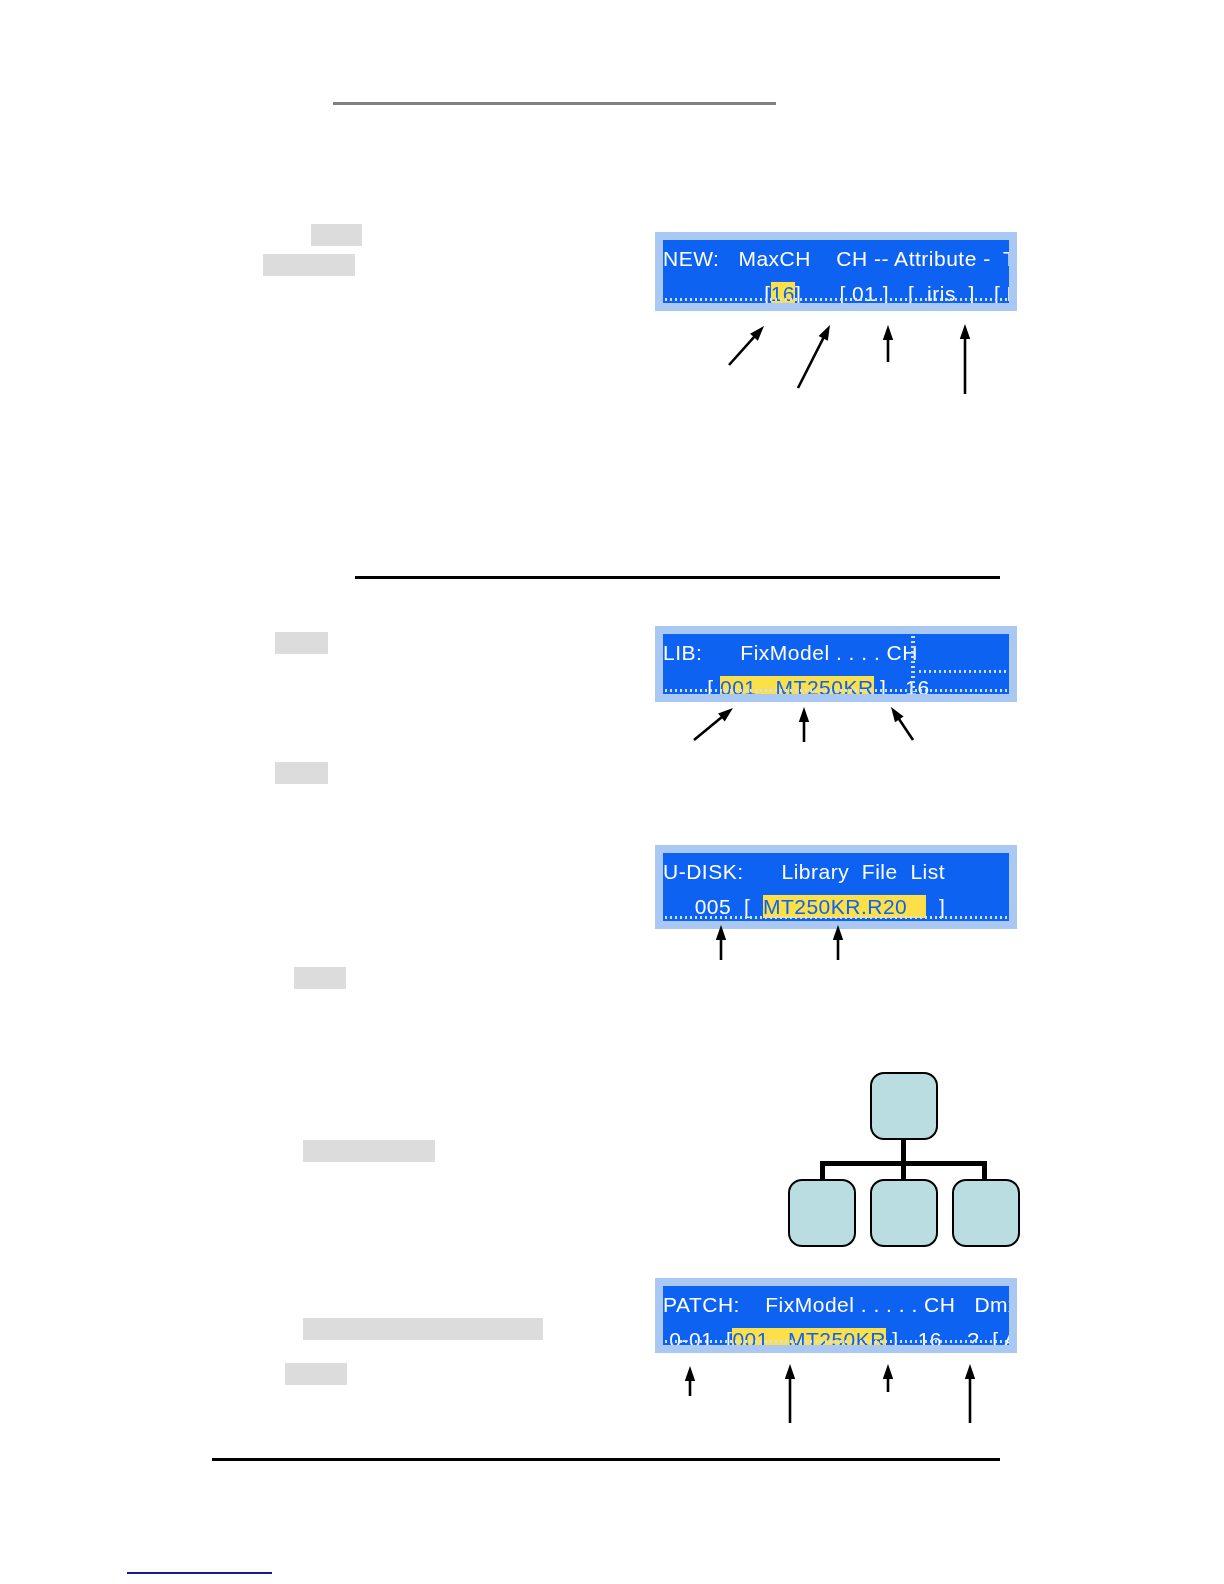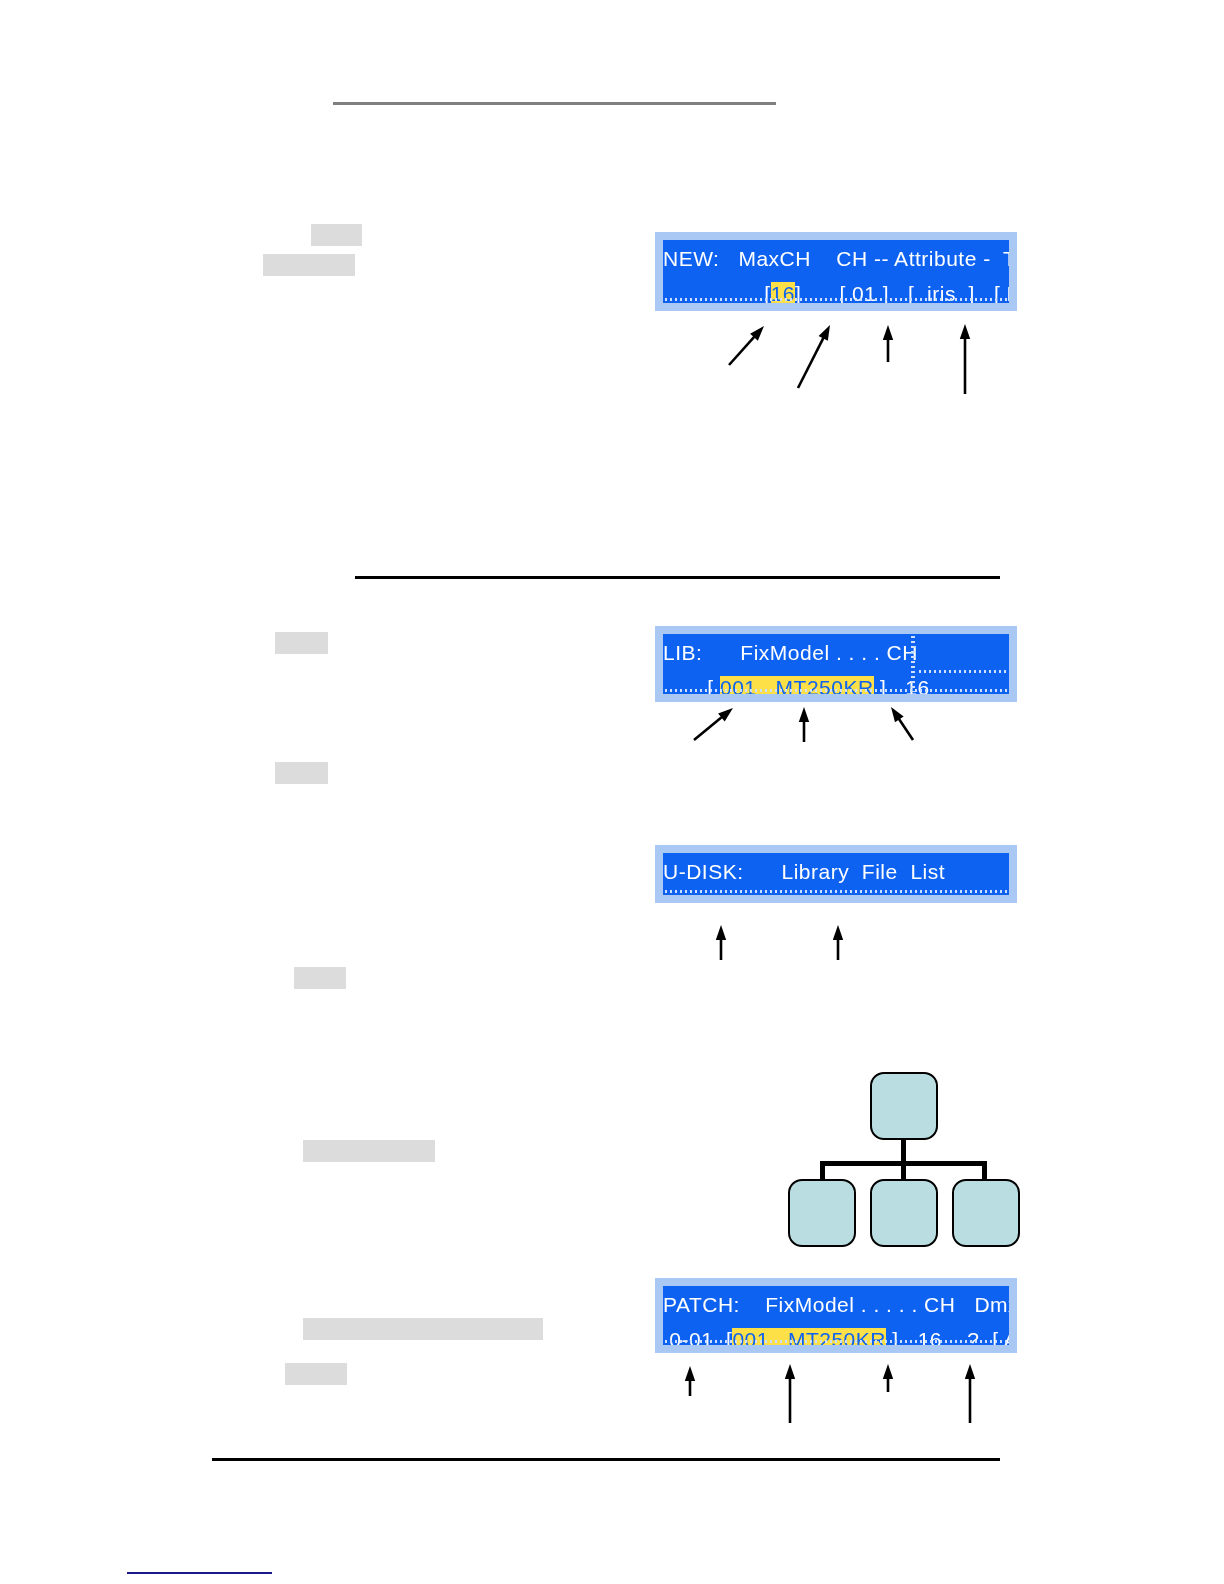--- a/index.html
+++ b/index.html
@@ -134,21 +134,21 @@
     </div>
     <div class="lcd-frame" style="left: 655px; top: 626px; width: 362px; height: 76px; background: rgb(169, 201, 244);">
       <div class="lcd-screen" style="background: rgb(13, 98, 242);">
         <div class="lcd-line lcd-row1"><span>LIB:      FixModel . . . . CH</span></div>
         <div class="lcd-line lcd-row2"><span>       [ </span><span class="hl">001   MT250KR</span><span> ]   16</span></div>
         <div class="lcd-dots-bottom"></div>
         <div class="lcd-dots-vert" style="left: 248px;"></div>
         <div class="lcd-dots-horiz" style="left: 256px; top: 36px; width: 96px;"></div>
       </div>
     </div>
-    <div class="lcd-frame" style="left: 655px; top: 845px; width: 362px; height: 58px; background: rgb(169, 201, 244);">
+    <div class="lcd-frame" style="left: 655px; top: 845px; width: 362px; height: 84px; background: rgb(169, 201, 244);">
       <div class="lcd-screen" style="background: rgb(13, 98, 242);">
         <div class="lcd-line lcd-row1"><span>U-DISK:      Library  File  List</span></div>
         <div class="lcd-line lcd-row2"><span>     005  [  </span><span class="hl">MT250KR.R20   </span><span>  ]</span></div>
         <div class="lcd-dots-bottom"></div>
       </div>
     </div>
     <div class="lcd-frame" style="left: 655px; top: 1278px; width: 362px; height: 75px; background: rgb(169, 201, 244);">
       <div class="lcd-screen" style="background: rgb(13, 98, 242);">
         <div class="lcd-line lcd-row1"><span>PATCH:    FixModel . . . . . CH   DmxAddr</span></div>
         <div class="lcd-line lcd-row2"><span> 0-01  [</span><span class="hl">001   MT250KR</span><span> ]   16    ?  [ A 1 ]</span></div>

